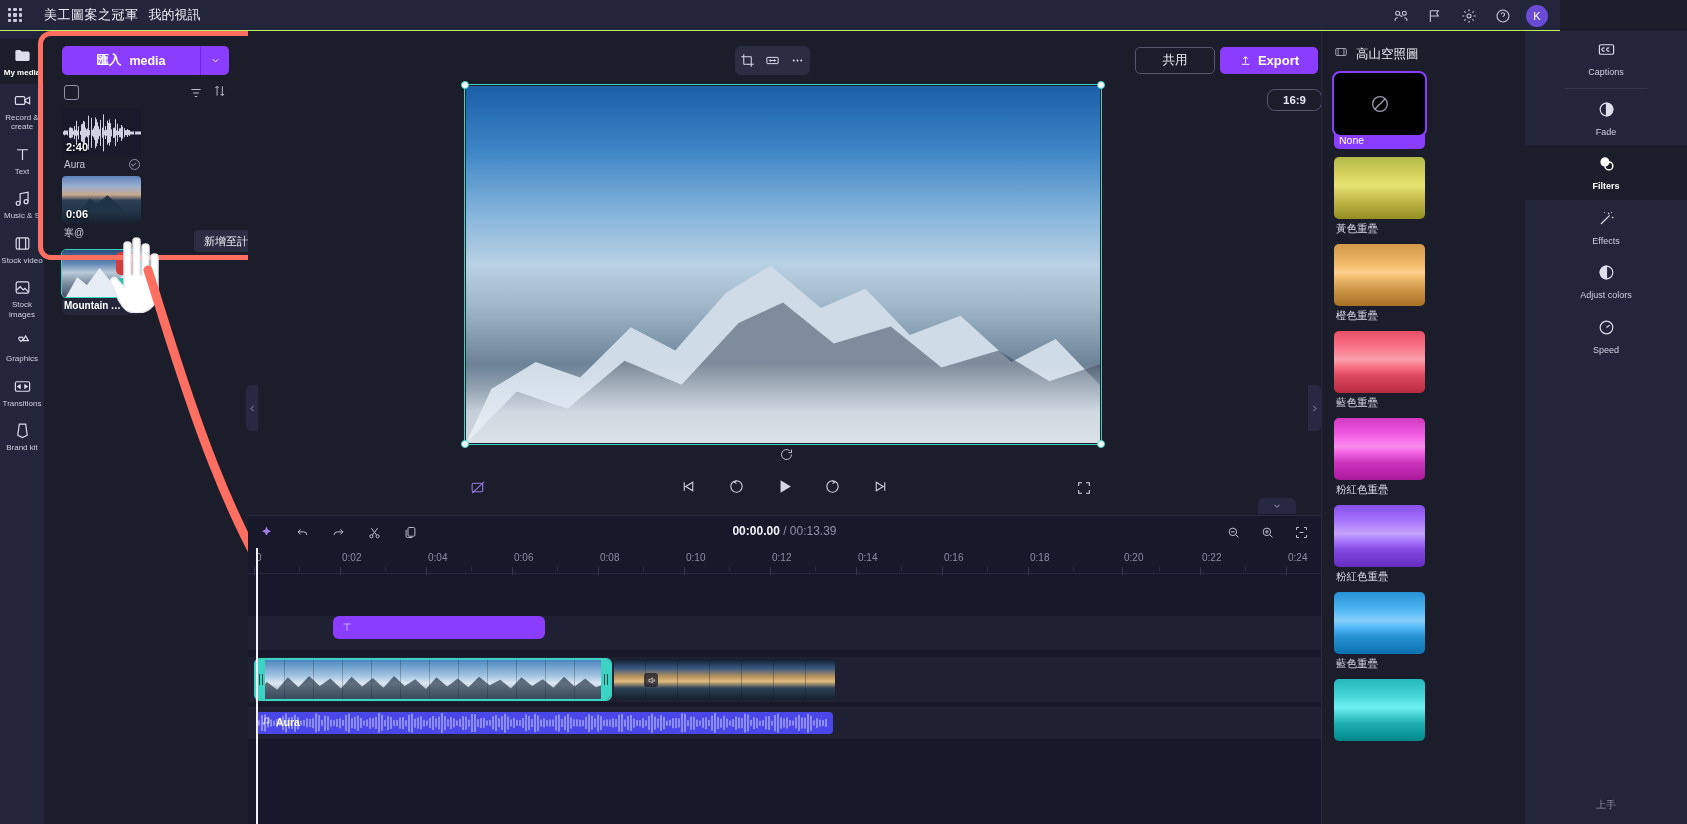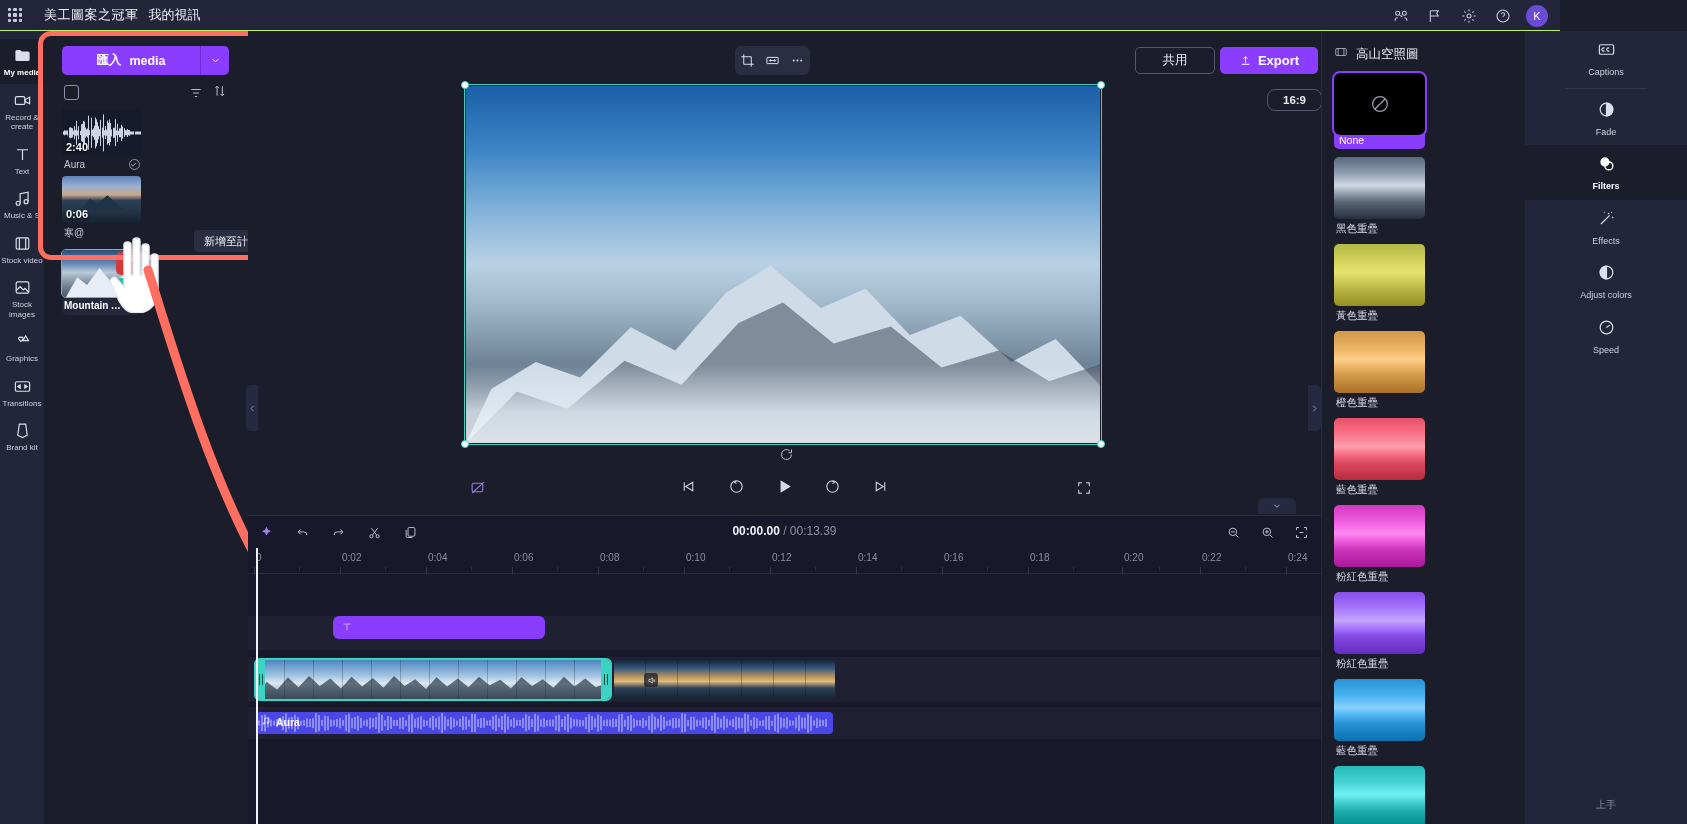--- a/index.html
+++ b/index.html
@@ -645,27 +645,20 @@
           <div class="fnone">
             <svg viewBox="0 0 24 24">
                 <circle cx="12" cy="12" r="8"></circle>
                 <path d="M6.5 17.5L17.5 6.5"></path>
               </svg>
           </div>
         </div>
         <div class="flabel">None</div>
       </div>
 
-      <div class="fcell">
-        <div class="fthumb">
-          <div class="mt-img" style="background:linear-gradient(180deg,#4a6b94 0%,#7f9bbd 24%,#cfd9e3 46%,#55697f 72%,#25303e 100%)"></div>
-          <div class="mt-img" style="background: rgb(42, 51, 64); mix-blend-mode: color; opacity: 0.72;"></div>
-        </div>
-        <div class="flabel">黑色重疊</div>
-      </div>
 
       <div class="fcell">
         <div class="fthumb">
           <div class="mt-img" style="background:linear-gradient(180deg,#9bbf6a 0%,#c9d06a 24%,#e3e08a 46%,#b9b35c 72%,#8e8a43 100%)"></div>
           <div class="mt-img" style="background: rgb(216, 211, 86); mix-blend-mode: color; opacity: 0.72;"></div>
         </div>
         <div class="flabel">黃色重疊</div>
       </div>
 
       <div class="fcell">

